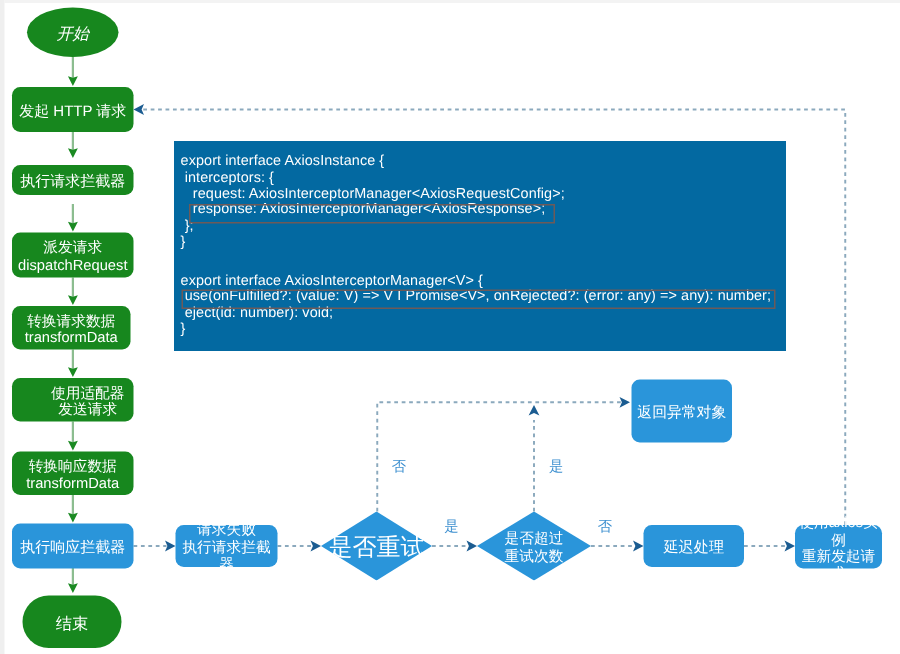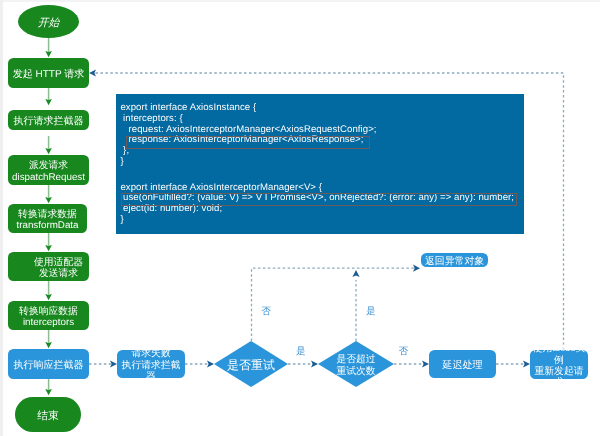--- a/index.html
+++ b/index.html
@@ -80,53 +80,53 @@
       <div class="node gbox" style="background: rgb(23, 135, 30); left: 8px; top: 204px; width: 79px; height: 29px; font-size: 9.8px; line-height: 11.2px;">
         <span>转换请求数据
 transformData</span>
       </div>
       <div class="node gbox" style="background: rgb(23, 135, 30); left: 8px; top: 252px; width: 81px; height: 29px; font-size: 9.8px; line-height: 11.2px; padding-left: 20px;">
         <span>使用适配器
 发送请求</span>
       </div>
       <div class="node gbox" style="background: rgb(23, 135, 30); left: 8px; top: 301px; width: 81px; height: 29px; font-size: 9.8px; line-height: 11.2px;">
         <span>转换响应数据
-interceptors</span>
+transformData</span>
       </div>
       <div class="node bbox" style="background: rgb(42, 149, 218); left: 8px; top: 349px; width: 81px; height: 30px; font-size: 10px; line-height: 11.5px;">
         <span>执行响应拦截器</span>
       </div>
       <div class="node gbox" style="background: rgb(23, 135, 30); border-radius: 17.5px; left: 15px; top: 397px; width: 66px; height: 35px; font-size: 10.8px; line-height: 12.42px;">
         <span>结束</span>
       </div>
       <div class="node bbox" style="background: rgb(42, 149, 218); left: 117px; top: 350px; width: 68px; height: 28px; font-size: 9.8px; line-height: 11.9px;">
         <span>请求失败
 执行请求拦截器</span>
       </div>
-      <div class="node" style="left: 214px; top: 341px; width: 74px; height: 46px; font-size: 12px; line-height: 11.155px;">
+      <div class="node" style="left: 214px; top: 341px; width: 74px; height: 46px; font-size: 16px; line-height: 11.155px;">
         <svg width="74" height="46" viewBox="0 0 74 46" style="position: absolute; left: 0px; top: 0px;">
           <path d="M 37 0 L 74 23 L 37 46 L 0 23 Z" fill="#2a95da"></path>
         </svg>
         <span style="position: relative; z-index: 2;">是否重试</span>
       </div>
       <div class="node" style="left: 318px; top: 341px; width: 76px; height: 46px; font-size: 9.8px; line-height: 11.5px;">
         <svg width="76" height="46" viewBox="0 0 76 46" style="position: absolute; left: 0px; top: 0px;">
           <path d="M 38 0 L 76 23 L 38 46 L 0 23 Z" fill="#2a95da"></path>
         </svg>
         <span style="position: relative; z-index: 2;">是否超过
 重试次数</span>
       </div>
       <div class="node bbox" style="background: rgb(42, 149, 218); left: 429px; top: 350px; width: 67px; height: 28px; font-size: 10.1px; line-height: 11.615px;">
         <span>延迟处理</span>
       </div>
       <div class="node bbox" style="background: rgb(42, 149, 218); left: 530px; top: 350px; width: 58px; height: 29px; font-size: 9.8px; line-height: 11.4px;">
         <span>使用axios实例
 重新发起请求</span>
       </div>
-      <div class="node bbox" style="background: rgb(42, 149, 218); left: 421px; top: 253px; width: 67px; height: 14px; font-size: 9.9px; line-height: 11.385px;">
+      <div class="node bbox" style="background: rgb(42, 149, 218); left: 421px; top: 253px; width: 67px; height: 42px; font-size: 9.9px; line-height: 11.385px;">
         <span>返回异常对象</span>
       </div>
     </div>
   <div id="codebox-host">
       <div class="codebox" style="left: 116px; top: 94px; width: 408px; height: 140px; background: #0369a1;">
         <div class="codetext" style="left: 0px; top: 0px; width: 100%; height: 100%;"><div style="position: absolute; left: 4.4px; top: 9.2px; line-height: 10.7px; white-space: pre;">export interface AxiosInstance {</div><div style="position: absolute; left: 4.4px; top: 19.9px; line-height: 10.7px; white-space: pre;"> interceptors: {</div><div style="position: absolute; left: 4.4px; top: 30.5px; line-height: 10.7px; white-space: pre;">   request: AxiosInterceptorManager&lt;AxiosRequestConfig&gt;;</div><div style="position: absolute; left: 4.4px; top: 41.2px; line-height: 10.7px; white-space: pre;">   response: AxiosInterceptorManager&lt;AxiosResponse&gt;;</div><div style="position: absolute; left: 4.4px; top: 51.8px; line-height: 10.7px; white-space: pre;"> };</div><div style="position: absolute; left: 4.4px; top: 62.5px; line-height: 10.7px; white-space: pre;">}</div><div style="position: absolute; left: 4.4px; top: 73.2px; line-height: 10.7px; white-space: pre;"></div><div style="position: absolute; left: 4.4px; top: 88.7px; line-height: 10.7px; white-space: pre;">export interface AxiosInterceptorManager&lt;V&gt; {</div><div style="position: absolute; left: 4.4px; top: 99.4px; line-height: 10.7px; white-space: pre;"> use(onFulfilled?: (value: V) =&gt; V I Promise&lt;V&gt;, onRejected?: (error: any) =&gt; any): number;</div><div style="position: absolute; left: 4.4px; top: 110.1px; line-height: 10.7px; white-space: pre;"> eject(id: number): void;</div><div style="position: absolute; left: 4.4px; top: 120.8px; line-height: 10.7px; white-space: pre;">}</div></div>
         <div class="hl" style="left: 9.6px; top: 42.2px; width: 244.6px; height: 13.2px; border-color: rgb(110, 90, 88);"></div>
         <div class="hl" style="left: 4.6px; top: 99.1px; width: 396.4px; height: 13.2px; border-color: rgb(110, 90, 88);"></div>
       </div>
     </div>

